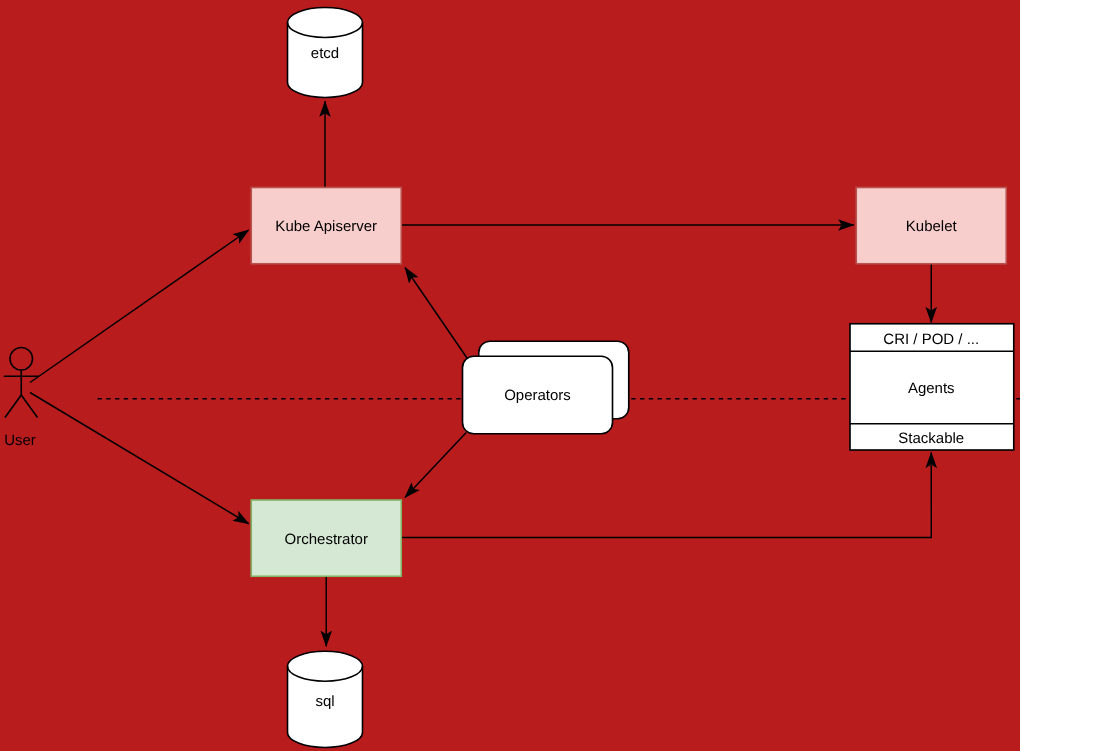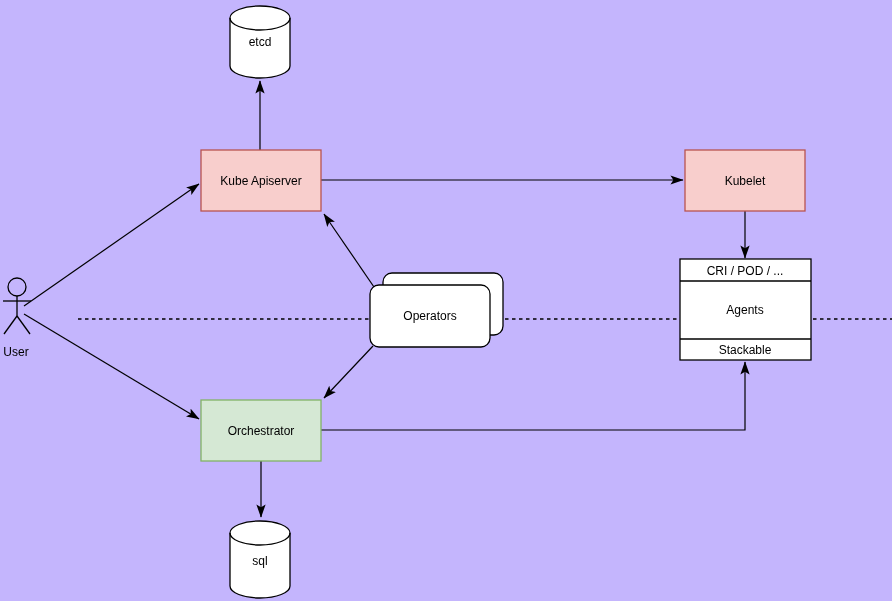--- a/index.html
+++ b/index.html
@@ -2,23 +2,23 @@
 <html><head>
 <meta charset="utf-8">
 <style>
   html, body {
     margin: 0;
     padding: 0;
     background: #ffffff;
   }
   .canvas {
     position: relative;
-    width: 892px;
+    width: 816px;
     height: 601px;
-    background: #c4b5fd;
+    background: #b91c1c;
     overflow: hidden;
   }
   svg text {
     font-family: "Liberation Sans", sans-serif;
     font-size: 12px;
     fill: #000000;
     text-anchor: middle;
   }
   .node-red   { fill: #f8cecc; stroke: #b85450; stroke-width: 1.3; }
   .node-green { fill: #d5e8d4; stroke: #82b366; stroke-width: 1.3; }

